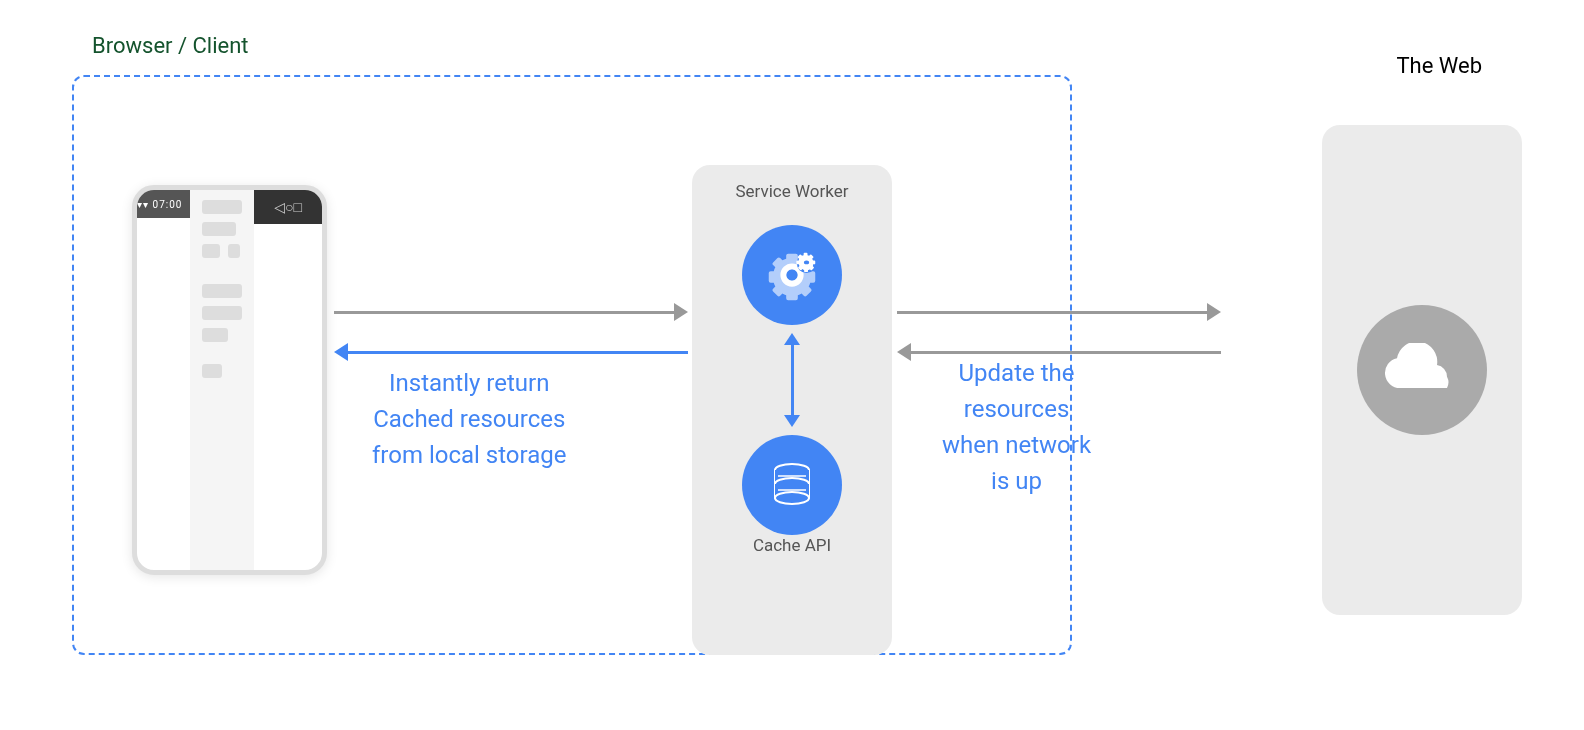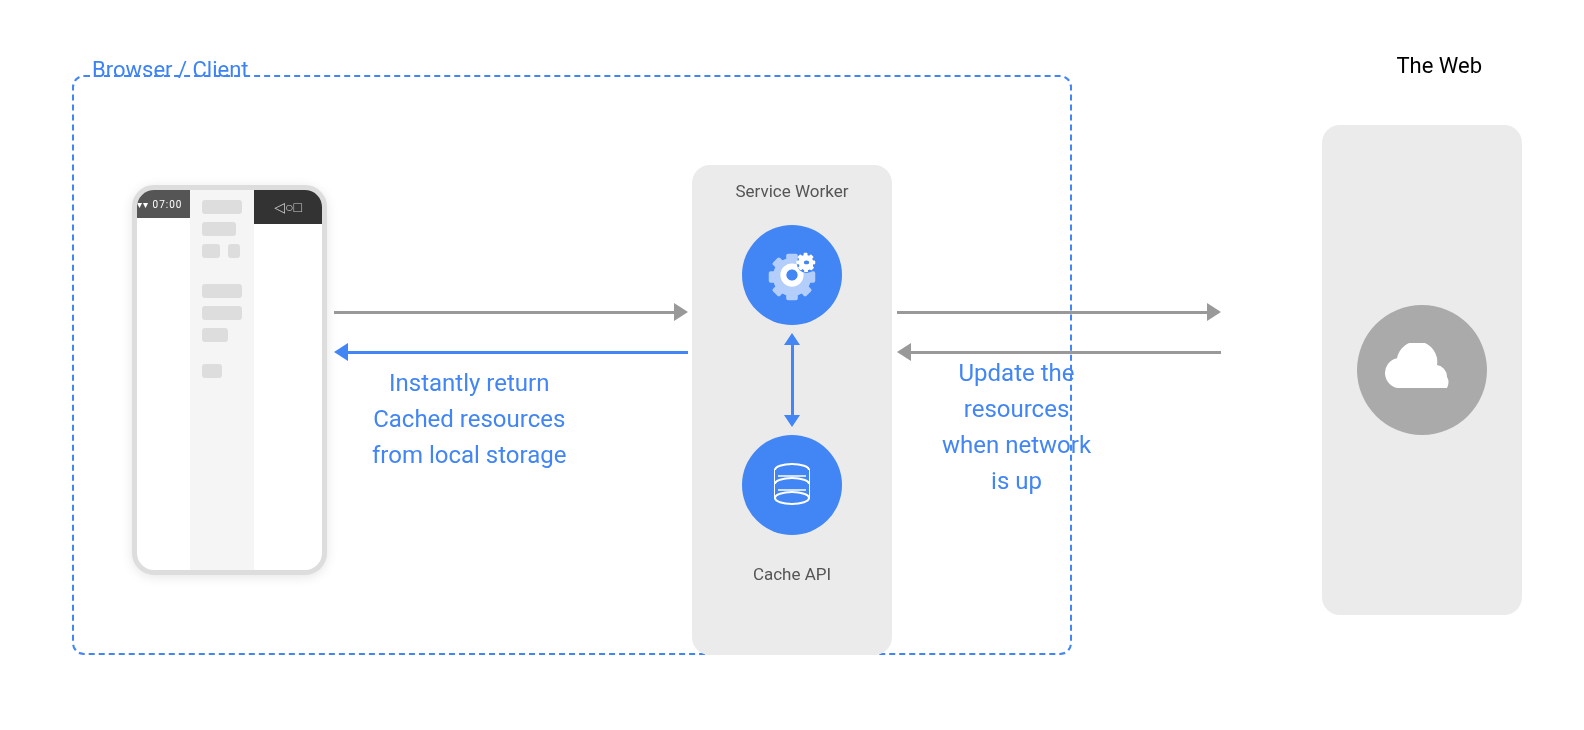--- a/index.html
+++ b/index.html
@@ -28,23 +28,23 @@
       top: 50px;
       width: 1000px;
       height: 580px;
       border: 2.5px dashed #4285f4;
       border-radius: 12px;
       background: transparent;
     }
     .browser-client-label {
       position: absolute;
       left: 50px;
-      top: 32px;
+      top: 8px;
       font-size: 22px;
-      color: #3b82f6;
+      color: #14532d;
       font-weight: 400;
     }
 
     
     .phone-mockup {
       position: absolute;
       left: 90px;
       top: 110px;
       width: 195px;
       height: 390px;
@@ -163,21 +163,21 @@
       height: 0;
       border-left: 8px solid transparent;
       border-right: 8px solid transparent;
       border-top: 12px solid #4285f4;
     }
 
     
     .cache-api-label {
       font-size: 17px;
       color: #555;
-      margin-top: 29px;
+      margin-top: 0;
       font-weight: 400;
     }
     .arrow-line-gray {
       height: 3px;
       background: #999;
     }
     .arrow-head-right-gray {
       width: 0;
       height: 0;
       border-top: 9px solid transparent;

